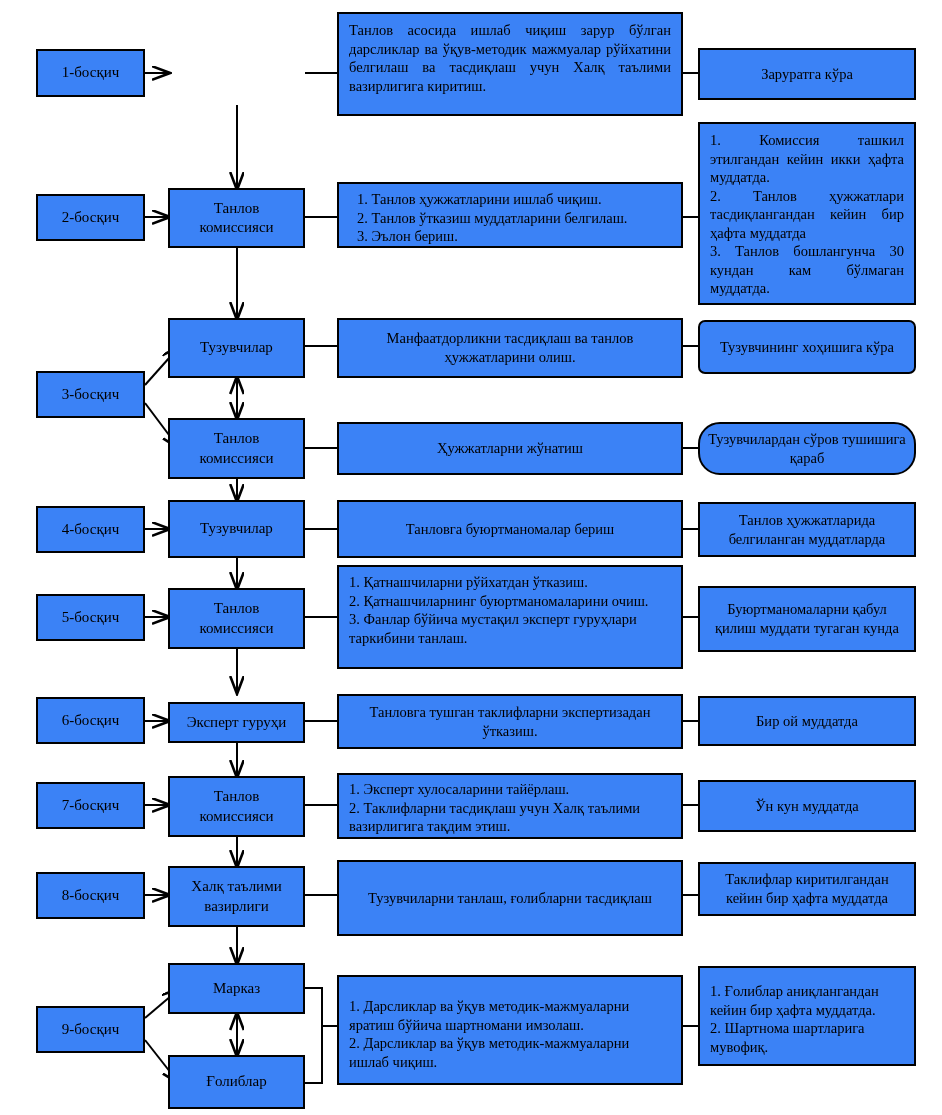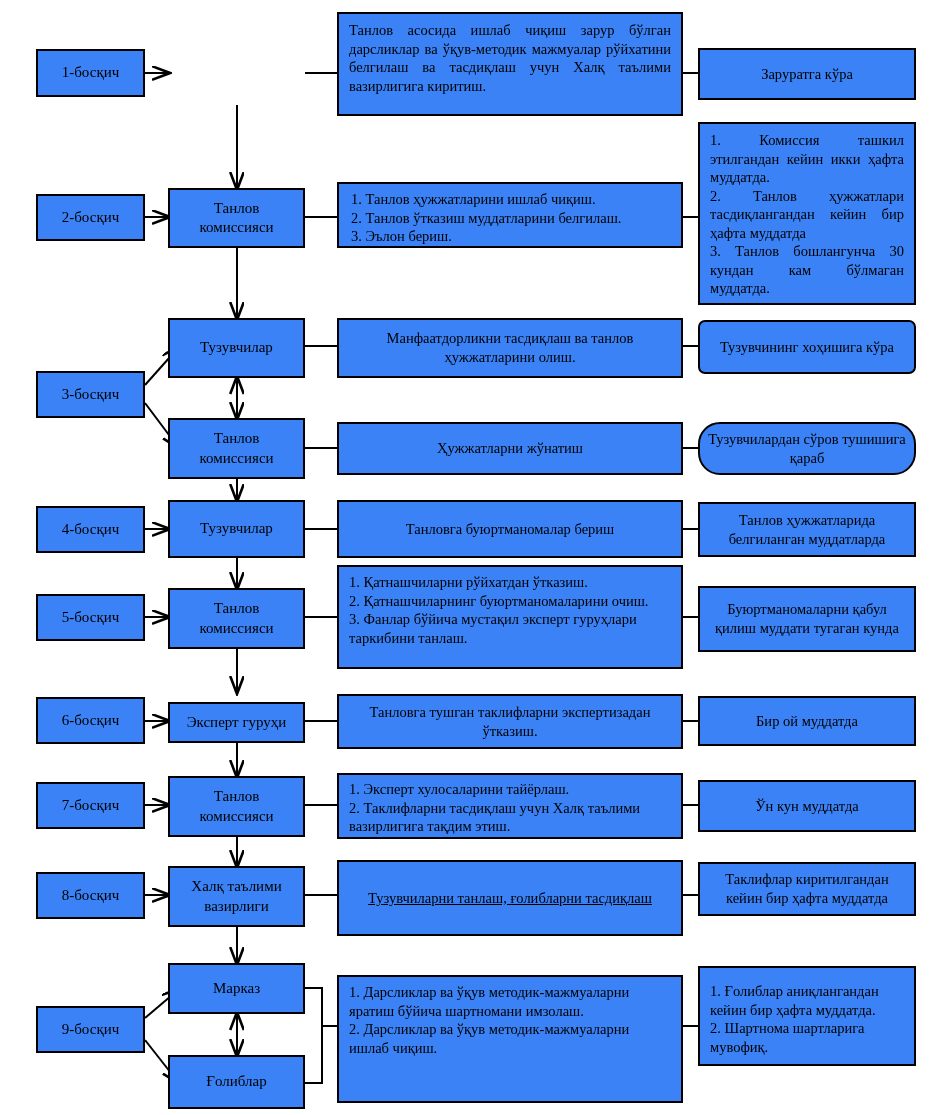--- a/index.html
+++ b/index.html
@@ -153,21 +153,21 @@
     <span class="inner">Заруратга кўра</span>
   </div>
 
   <div class="box stage-label" style="left:36px; top:194px; width:109px; height:47px;">
     <span class="inner">2-босқич</span>
   </div>
   <div class="box node-box" style="left:168px; top:188px; width:137px; height:60px;">
     <span class="inner">Танлов
 комиссияси</span>
   </div>
-  <div class="box desc-box left-text" style="left:337px; top:182px; width:346px; height:66px; display:block; padding:6px 12px;">
+  <div class="box desc-box left-text" style="left:337px; top:182px; width:346px; height:66px; display:block; padding:6px 18px;">
     <span class="inner">1. Танлов ҳужжатларини ишлаб чиқиш.
 2. Танлов ўтказиш муддатларини белгилаш.
 3. Эълон бериш.</span>
   </div>
   <div class="box term-box justify-text" style="left:698px; top:122px; width:218px; height:183px;">
     <span class="inner">1. Комиссия ташкил этилгандан кейин икки ҳафта муддатда.
 2. Танлов ҳужжатлари тасдиқлангандан кейин бир ҳафта муддатда
 3. Танлов бошлангунча 30 кундан кам бўлмаган муддатда.</span>
   </div>
 
@@ -252,37 +252,37 @@
     <span class="inner">Ўн кун муддатда</span>
   </div>
 
   <div class="box stage-label" style="left:36px; top:872px; width:109px; height:47px;">
     <span class="inner">8-босқич</span>
   </div>
   <div class="box node-box" style="left:168px; top:866px; width:137px; height:61px;">
     <span class="inner">Халқ таълими
 вазирлиги</span>
   </div>
-  <div class="box desc-box" style="left:337px; top:860px; width:346px; height:76px;text-decoration:underline;">
+  <div class="box desc-box" style="left:337px; top:860px; width:346px; height:76px;">
     <span class="inner">Тузувчиларни танлаш, ғолибларни тасдиқлаш</span>
   </div>
   <div class="box term-box" style="left:698px; top:862px; width:218px; height:54px;">
     <span class="inner">Таклифлар киритилгандан кейин бир ҳафта муддатда</span>
   </div>
 
   <div class="box stage-label" style="left:36px; top:1006px; width:109px; height:47px;">
     <span class="inner">9-босқич</span>
   </div>
   <div class="box node-box" style="left:168px; top:963px; width:137px; height:51px;">
     <span class="inner">Марказ</span>
   </div>
   <div class="box node-box" style="left:168px; top:1055px; width:137px; height:54px;">
     <span class="inner">Ғолиблар</span>
   </div>
-  <div class="box desc-box left-text" style="left:337px; top:975px; width:346px; height:128px; display:block; padding:6px 10px;">
+  <div class="box desc-box left-text" style="left:337px; top:975px; width:346px; height:110px; display:block; padding:20px 10px;">
     <span class="inner">1. Дарсликлар ва ўқув методик-мажмуаларни яратиш бўйича шартномани имзолаш.
 2. Дарсликлар ва ўқув методик-мажмуаларни ишлаб чиқиш.</span>
   </div>
   <div class="box term-box left-text" style="left:698px; top:966px; width:218px; height:100px; display:block; padding:14px 10px;">
     <span class="inner">1. Ғолиблар аниқлангандан кейин бир ҳафта муддатда.
 2. Шартнома шартларига мувофиқ.</span>
   </div>
 
 </div>
 

